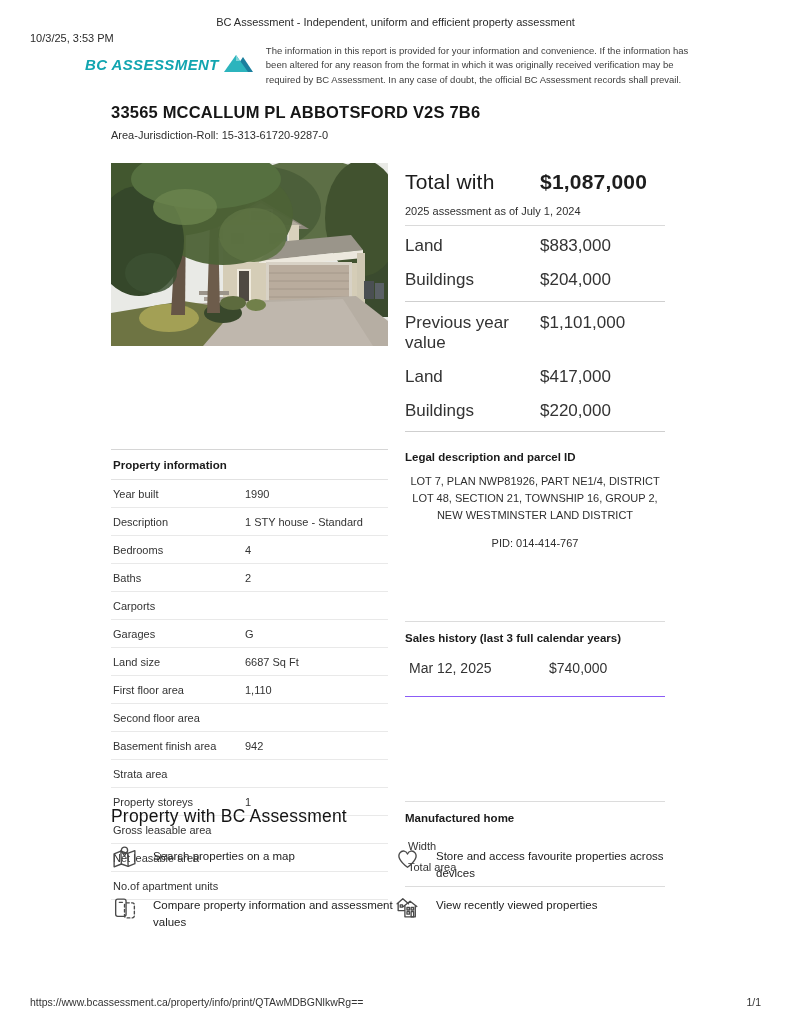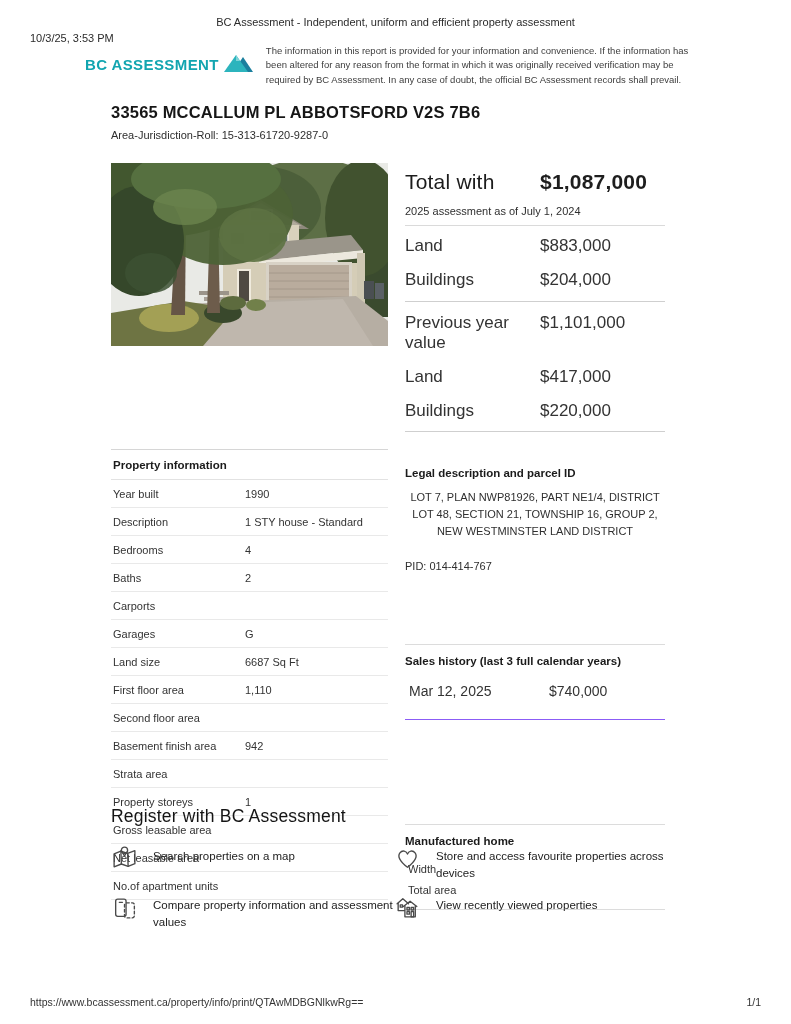--- a/index.html
+++ b/index.html
@@ -11,21 +11,21 @@
   }
   
   .print-header { position:absolute; top:16px; left:0; right:0; height:16px; font-size:11px; color:#2b2b2b; }
   .print-date { position:absolute; left:30px; top:16px; }
   .print-title { position:absolute; left:0; right:0; top:0; text-align:center; }
   .print-footer { position:absolute; bottom:16px; left:30px; right:30px; font-size:10.5px; color:#333; display:flex; justify-content:space-between; }
 
   
   .masthead { position:absolute; top:44px; left:85px; right:85px; display:flex; align-items:flex-start; }
   .logo { display:flex; align-items:center; gap:5px; margin-top:8px; white-space:nowrap; }
-  .logo-text { color:#12a5b0; font-weight:700; font-size:15px; letter-spacing:.4px; }
+  .logo-text { color:#12a5b0; font-weight:700; font-size:15px; letter-spacing:.4px;font-style:italic; }
   .disclaimer { margin-left:12px; width:472px; font-size:9.5px; line-height:1.5; color:#3d3d3d; }
 
   
   .content { position:absolute; top:103px; left:111px; width:554px; }
   .address { font-size:16.5px; font-weight:700; letter-spacing:.2px; color:#161616; }
   .roll { font-size:11px; color:#2e2e2e; margin-top:7px; }
 
   .columns { display:grid; grid-template-columns:277px 260px; column-gap:17px; row-gap:17px; margin-top:22px; }
 
   .photo-wrap { width:277px; height:183px; overflow:hidden; background:#e9eae6; }
@@ -42,23 +42,23 @@
   .tv-block { border-bottom:1px solid #cfcfcf; padding-bottom:3px; }
 
   
   .section-title { font-size:11.5px; font-weight:700; color:#1b1b1b; }
   .pi-section { border-top:1px solid #d6d6d6; }
   .pi-title { padding:9px 2px 8px 2px; border-bottom:1px solid #e2e2e2; }
   .pi-row { display:flex; font-size:11px; color:#333; padding:7.5px 2px; border-bottom:1px solid #e9e9e9; min-height:25px; }
   .pi-row .lbl { flex:0 0 132px; }
 
   
-  .legal-title { margin-top:18px; }
+  .legal-title { margin-top:2px; }
   .legal-text { font-size:11px; line-height:1.55; color:#2f2f2f; margin-top:10px;text-align:center; }
-  .legal-pid { font-size:11px; color:#2f2f2f; margin-top:20px; }
+  .legal-pid { font-size:11px; color:#2f2f2f; margin-top:13px;text-align:center; }
 
   .sales { margin-top:72px; border-top:1px solid #dcdcdc; }
   .sales-title { padding:10px 0 9px 0; }
   .sales-row { display:flex; font-size:14px; color:#333; padding:7px 0 20px 4px; border-bottom:1px solid #8b5cf6; }
   .sales-row .lbl { flex:0 0 140px; }
 
   .mh { margin-top:104px; border-top:1px solid #dcdcdc; border-bottom:1px solid #dcdcdc; padding-bottom:9px; }
   .mh-title { padding:10px 0 11px 0; }
   .mh-row { display:flex; font-size:11px; color:#333; padding:4.5px 0 4.5px 3px; }
   .mh-row .lbl { flex:0 0 137px; }
@@ -311,21 +311,21 @@
               <span class="lbl">Total area</span>
               <span class="val"></span>
             </div>
           </div>
       </div>
     </div>
   </div>
 </div>
 
 <div class="register">
-  <div class="register-title">Register with BC Assessment</div>
+  <div class="register-title">Property with BC Assessment</div>
   <div class="features">
     <div class="feature">
       <span class="f-icon">
         <svg width="27" height="27" viewBox="0 0 26 26">
           <path class="icon-stroke" d="M3,8.5 L9.5,5.8 L16,8 L23,5.5 V18 L16.5,20.5 L10,18.3 L3,21 Z"></path>
           <line class="icon-stroke" x1="9.5" y1="5.8" x2="10" y2="18.3"></line>
           <line class="icon-stroke" x1="16" y1="8" x2="16.5" y2="20.5"></line>
           <circle class="icon-stroke" cx="13" cy="5" r="3" fill="#fff"></circle>
           <path class="icon-stroke" d="M10.9,7 L13,10.6 L15.1,7" fill="#fff"></path>
         </svg>

